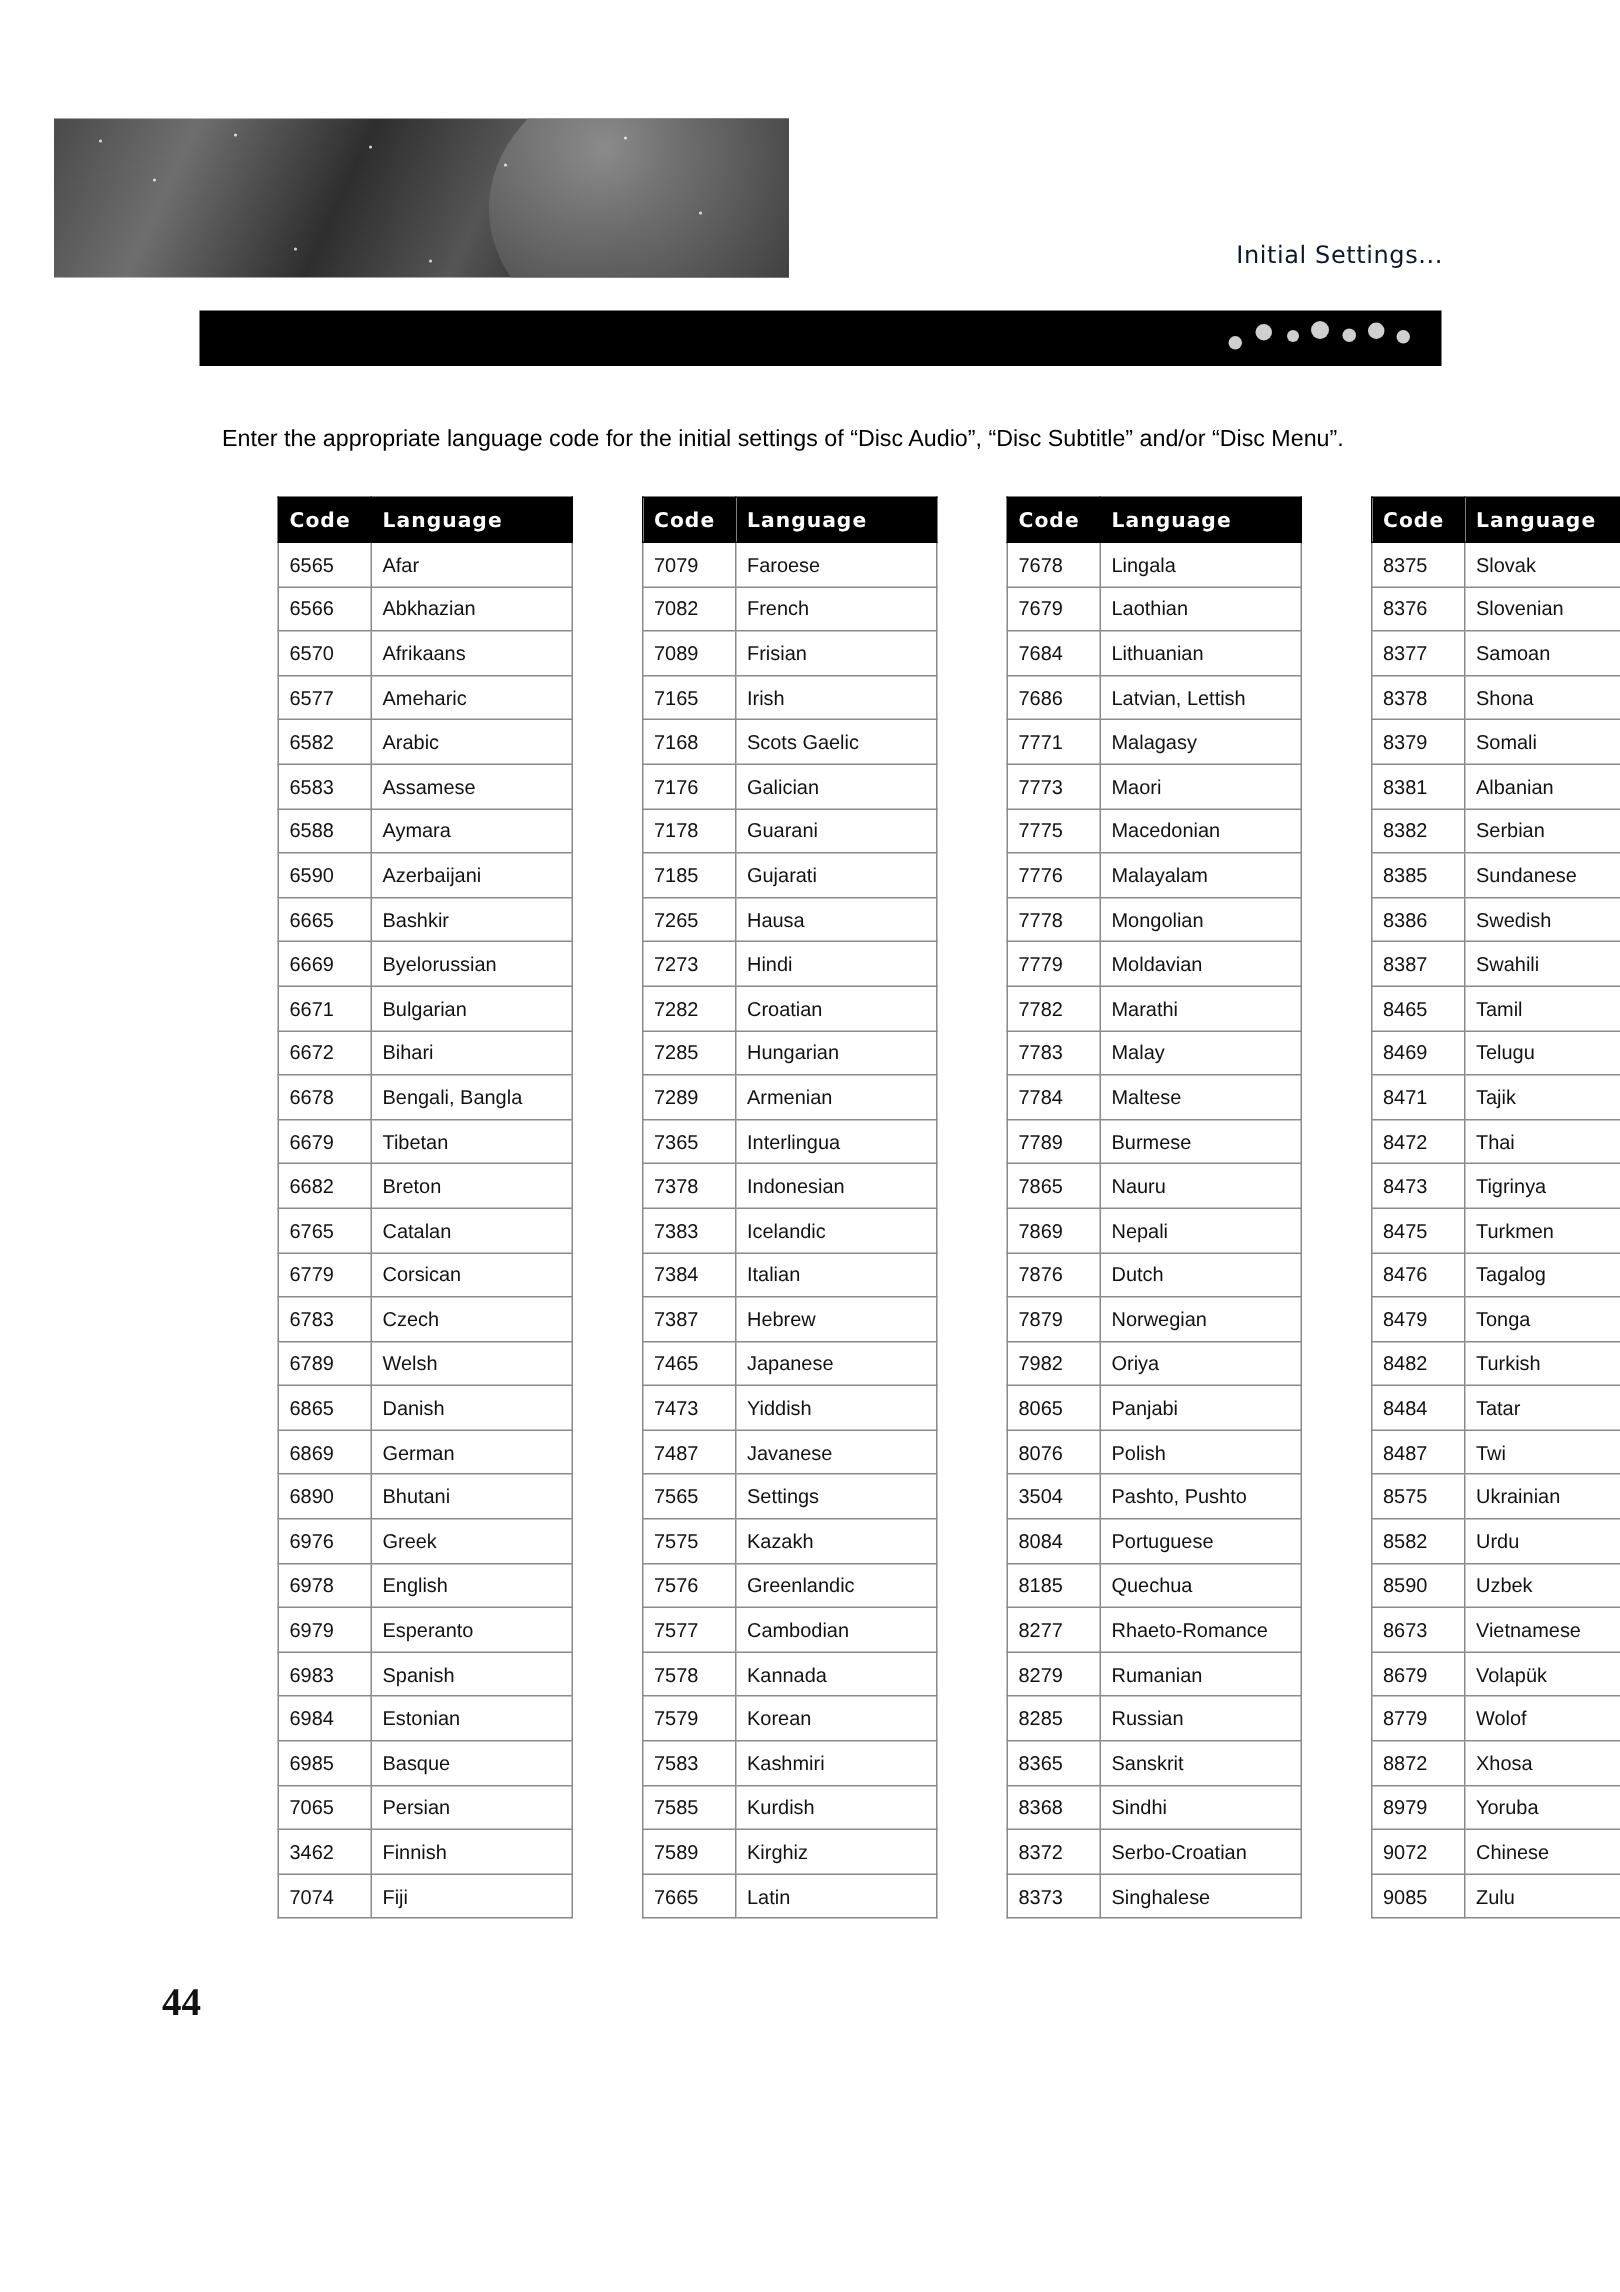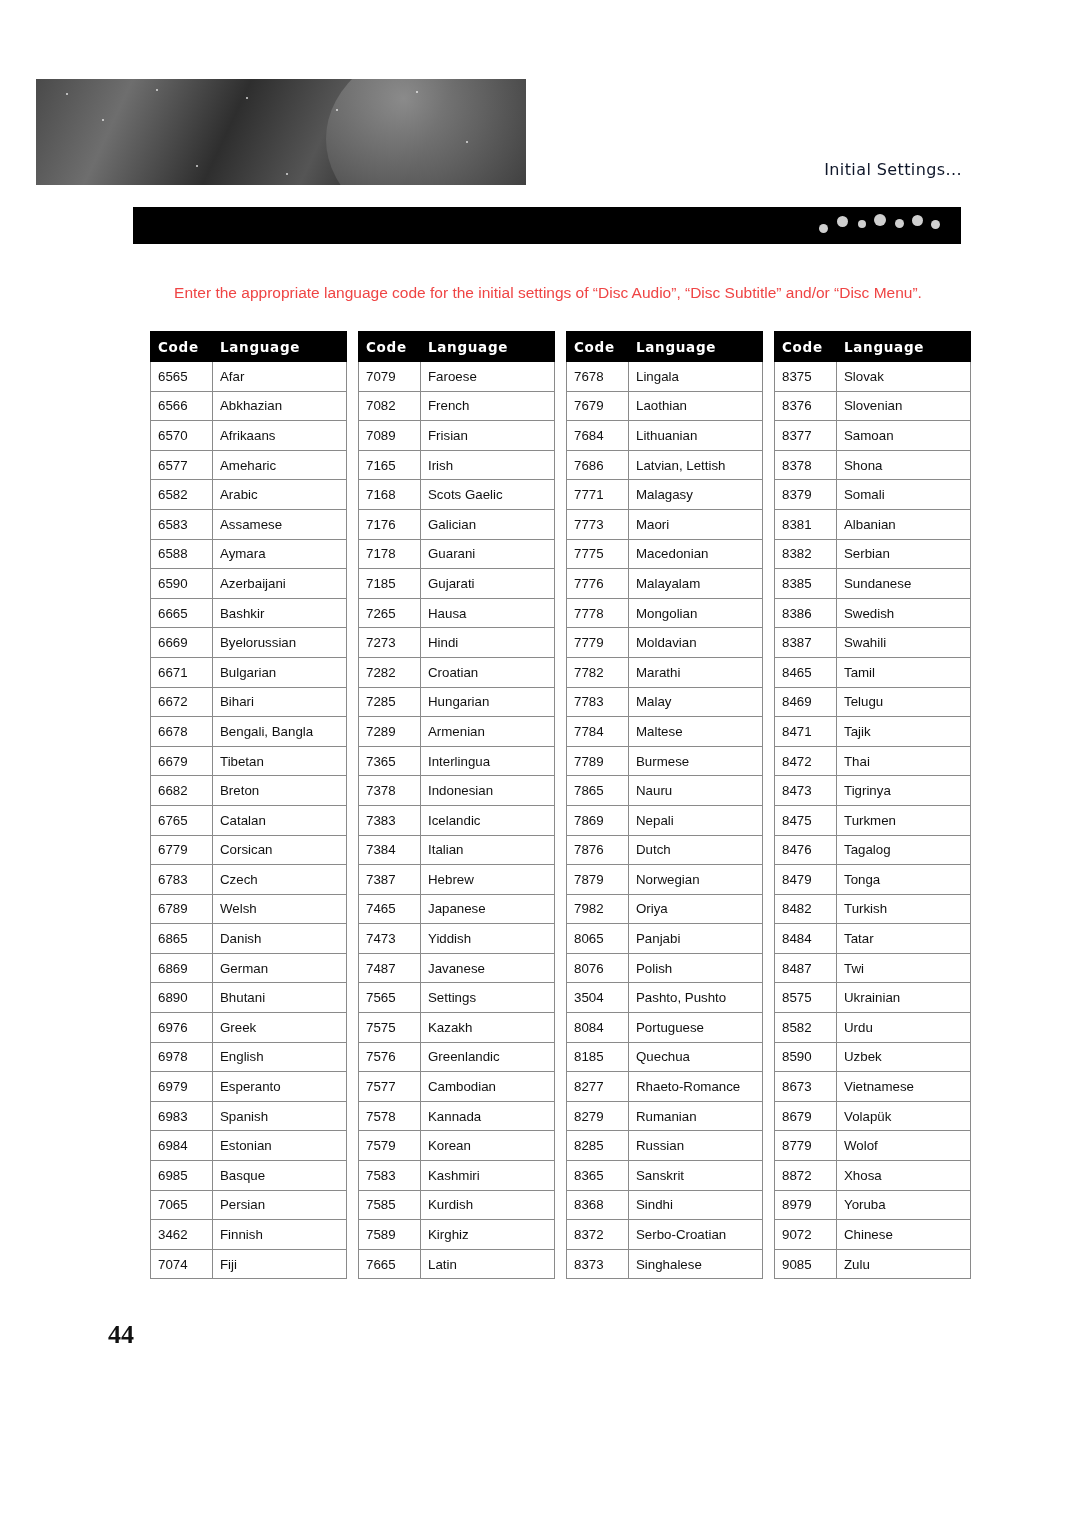--- a/index.html
+++ b/index.html
@@ -101,36 +101,36 @@
   }
 
   
   .intro {
     position: absolute;
     left: 148px;
     top: 266px;
     width: 800px;
     font-size: 15.5px;
     line-height: 22px;
-    color: #ef4444;
-    text-align: center;
+    color: #000000;
   }
 
   
   .tables {
     position: absolute;
     left: 150px;
     top: 331px;
     display: flex;
     gap: 11px;
   }
   table.codes {
     border-collapse: collapse;
     width: 196px;
     table-layout: fixed;
+    margin-left: 35px;
   }
   table.codes th, table.codes td {
     border: 1px solid #8a8a8a;
     height: 28.6px;
     font-size: 13.3px;
     padding: 0 0 0 7px;
     vertical-align: middle;
     color: #111;
     white-space: nowrap;
     overflow: hidden;

